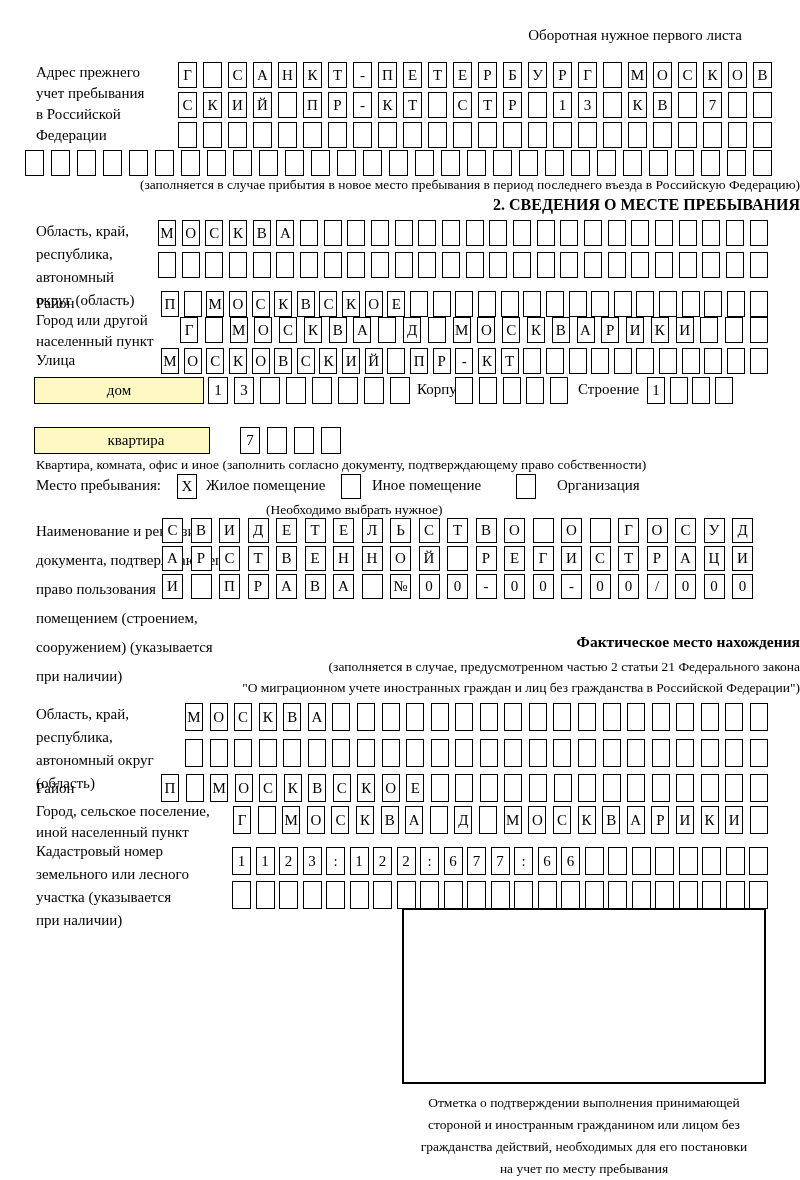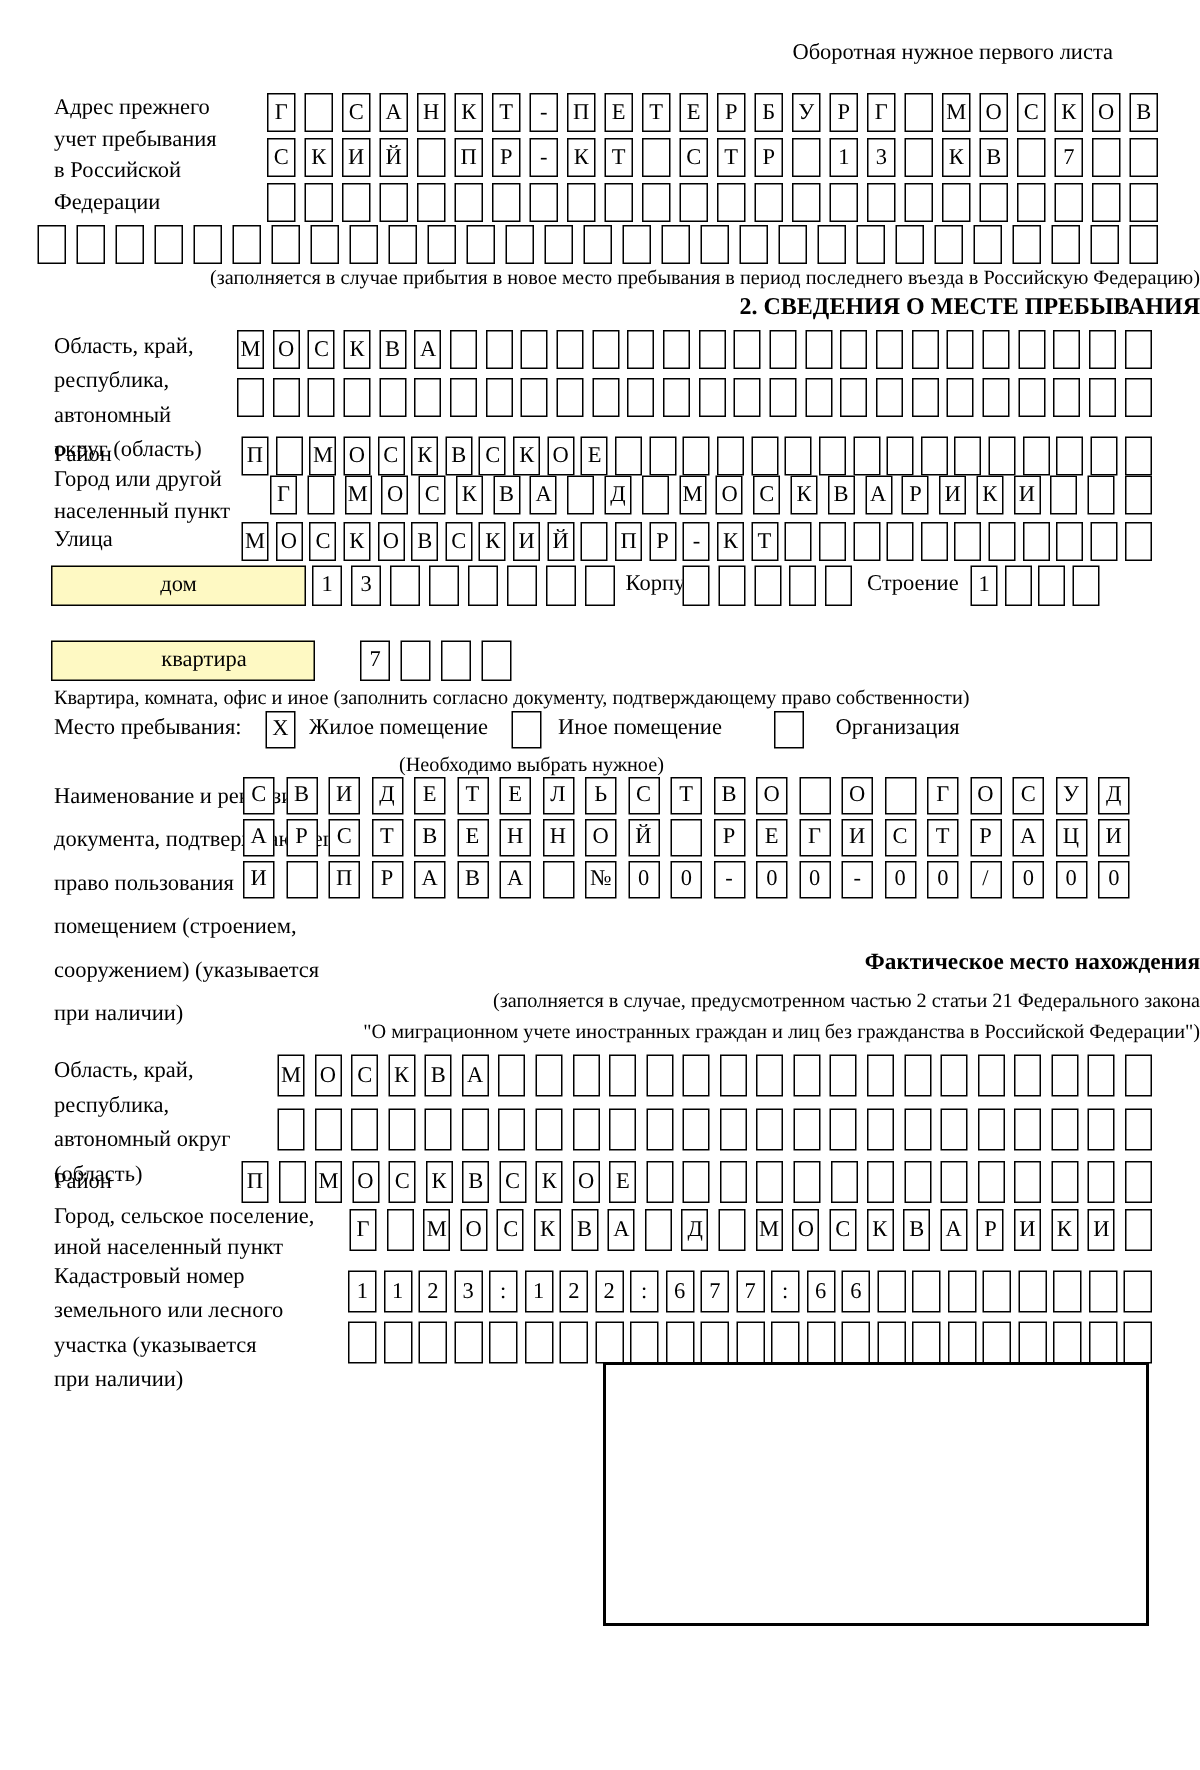--- a/index.html
+++ b/index.html
@@ -588,14 +588,18 @@
       <span class="cb"></span>
       <span class="cb"></span>
       <span class="cb"></span>
       <span class="cb"></span>
       <span class="cb"></span>
       <span class="cb"></span>
       <span class="cb"></span>
     </div>
 
   <div class="stamp" style="left:402px;top:908px;width:364px;height:176px;"></div>
+  <div class="abs caption" style="left:398px;top:1092px;width:372px;">Отметка о подтверждении выполнения принимающей
+стороной и иностранным гражданином или лицом без
+гражданства действий, необходимых для его постановки
+на учет по месту пребывания</div>
 
 </div>
 
 </body></html>

